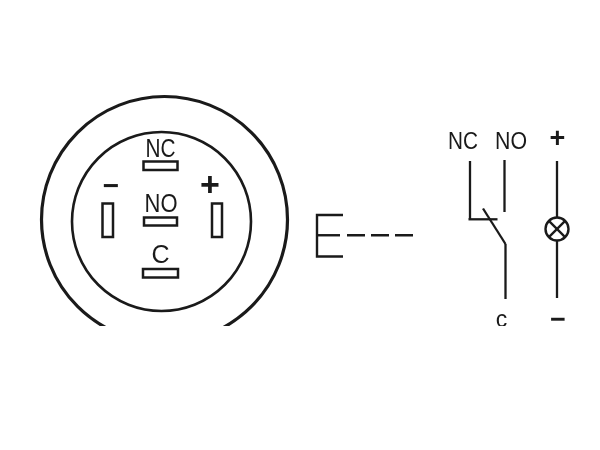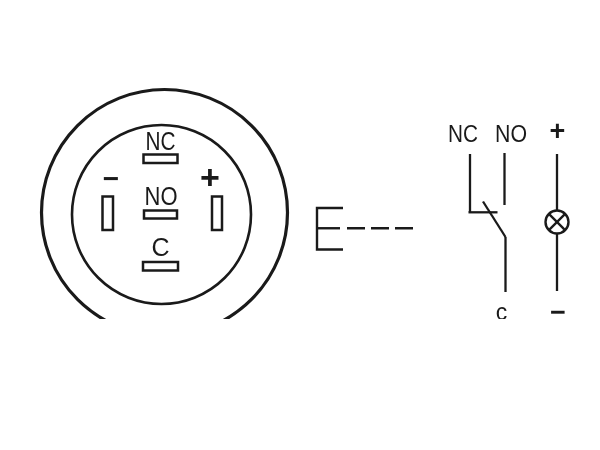--- a/index.html
+++ b/index.html
@@ -7,20 +7,21 @@
     padding: 0;
     background: var(--bg, #ffffff);
     font-family: "Liberation Sans", sans-serif;
   }
   .canvas {
     position: relative;
     width: 600px;
     height: 319px;
     background: var(--bg, #ffffff);
     overflow: hidden;
+    margin-top: 7px;
   }
   svg text {
     font-family: "Liberation Sans", sans-serif;
     fill: var(--ink, #1a1a1a);
   }
   .ln {
     stroke: var(--ink, #1a1a1a);
     fill: none;
     stroke-linecap: butt;
     stroke-linejoin: miter;

